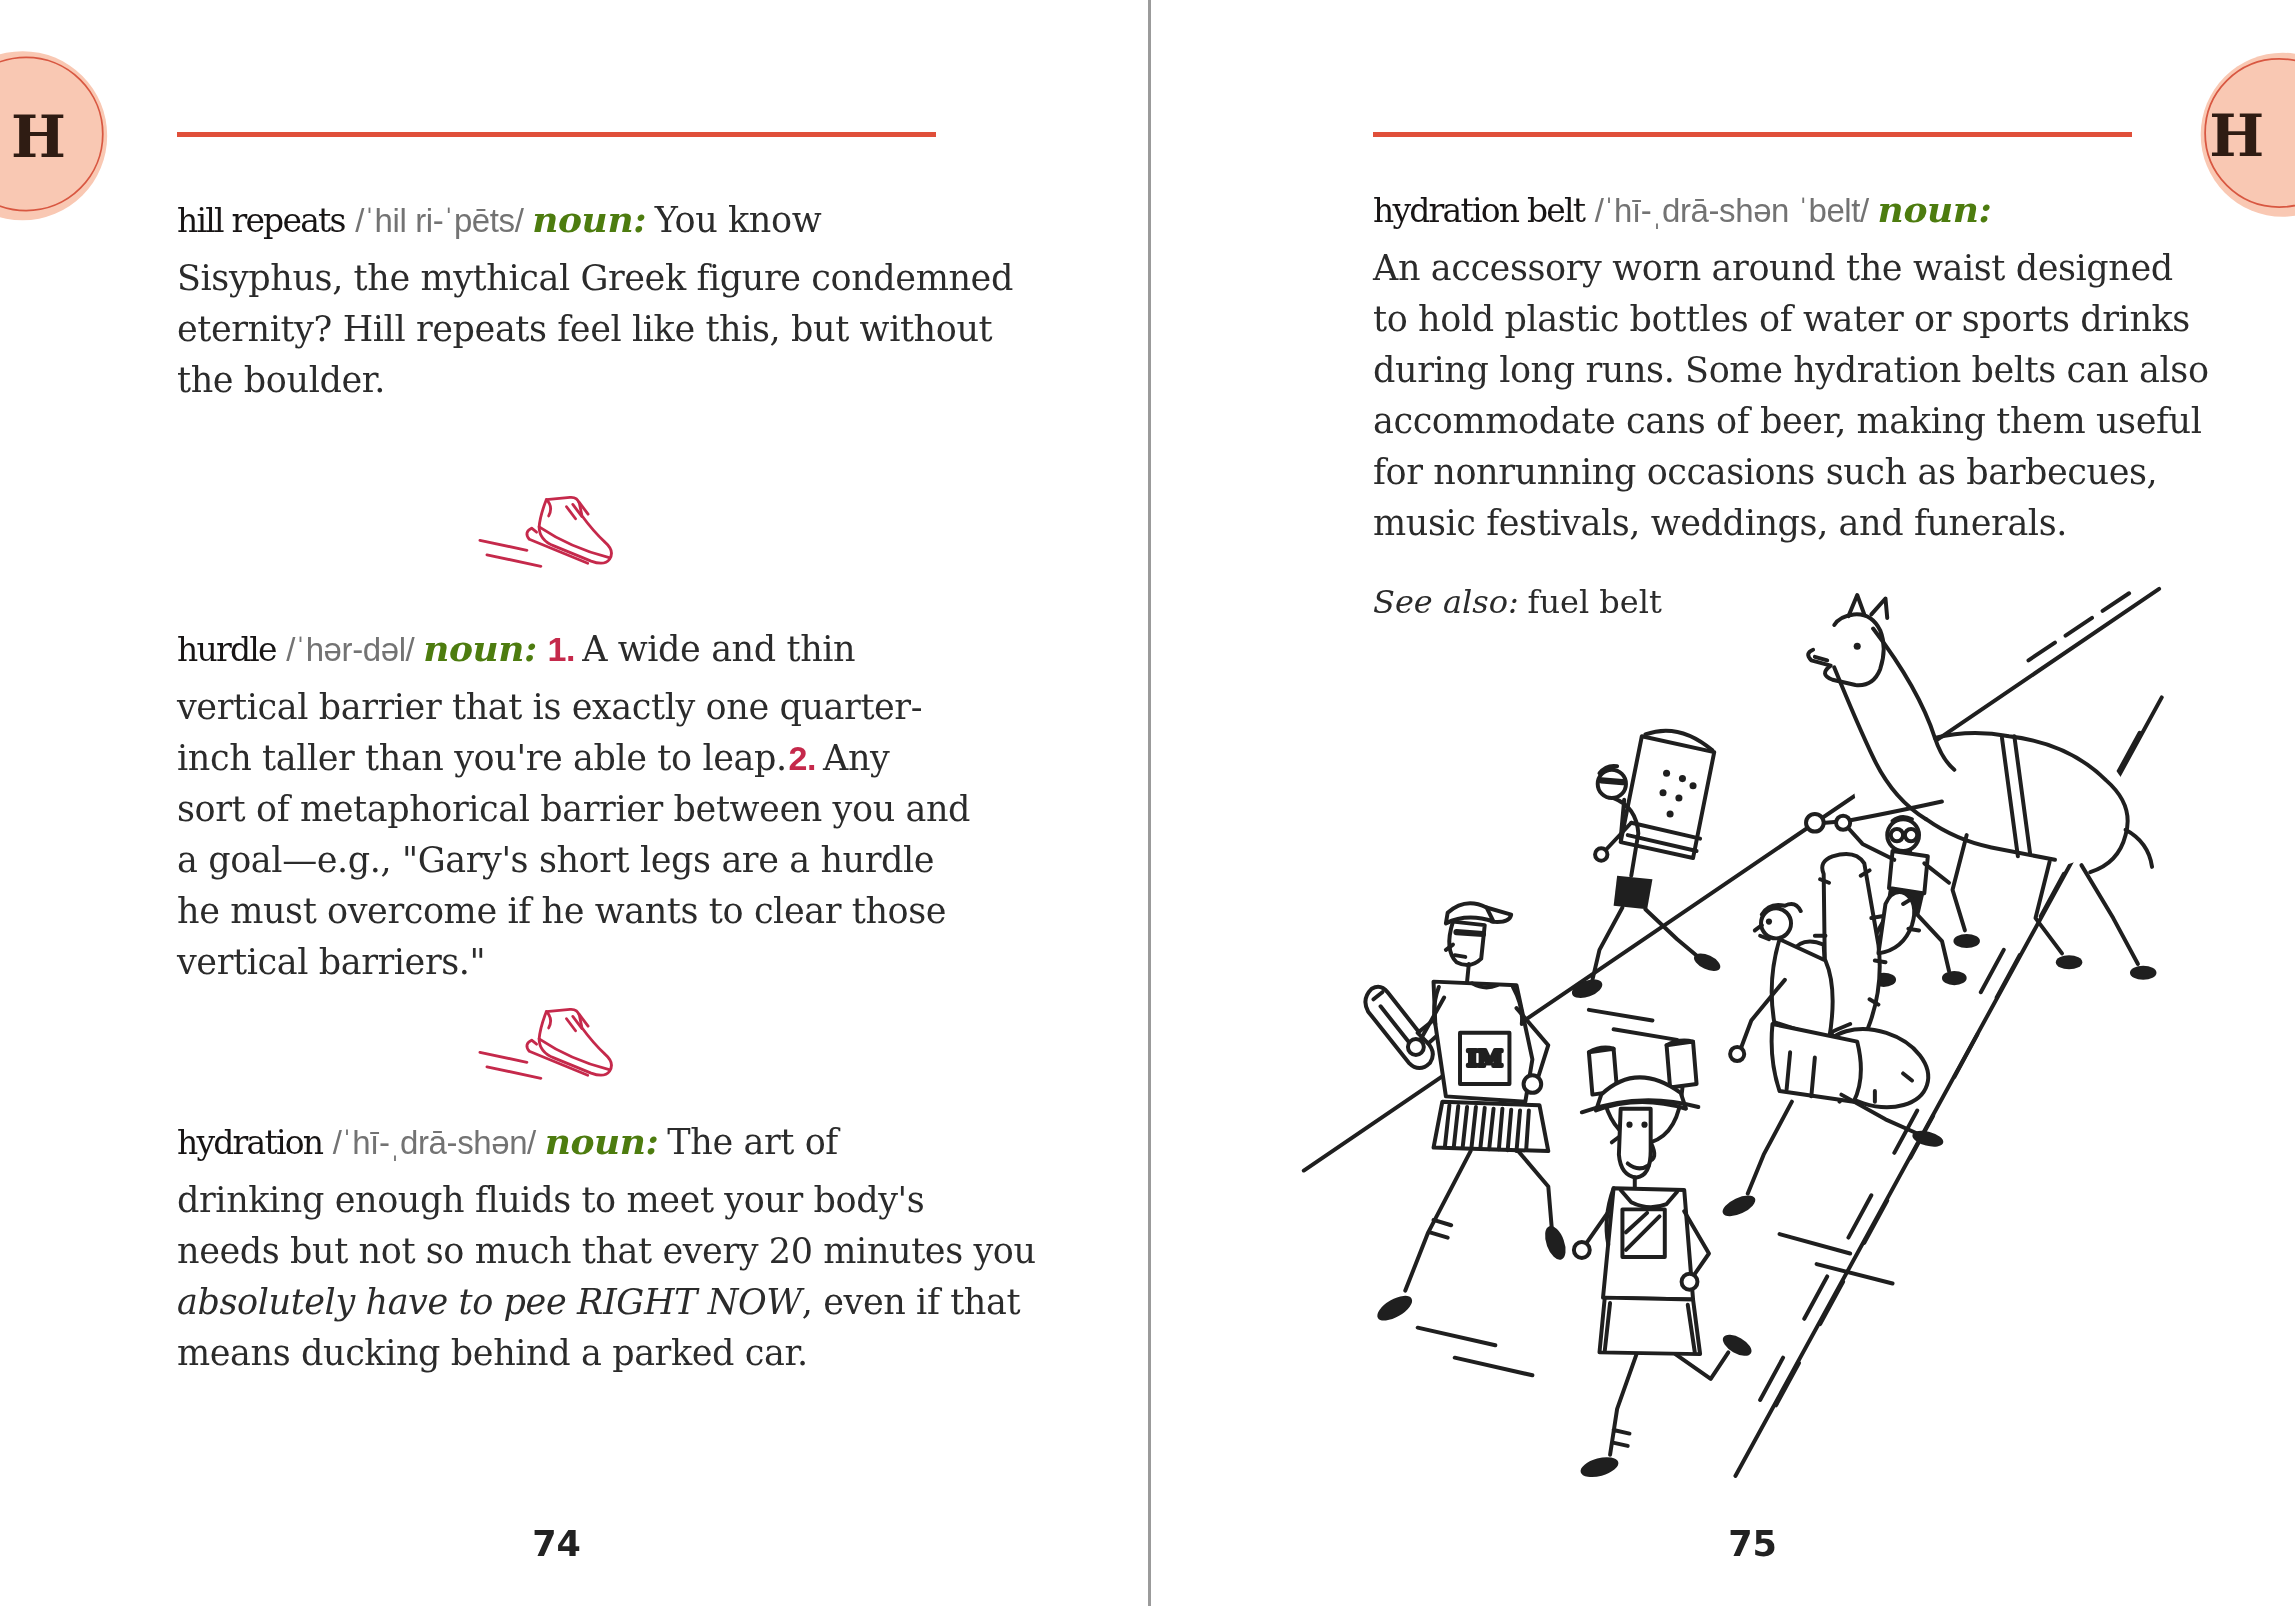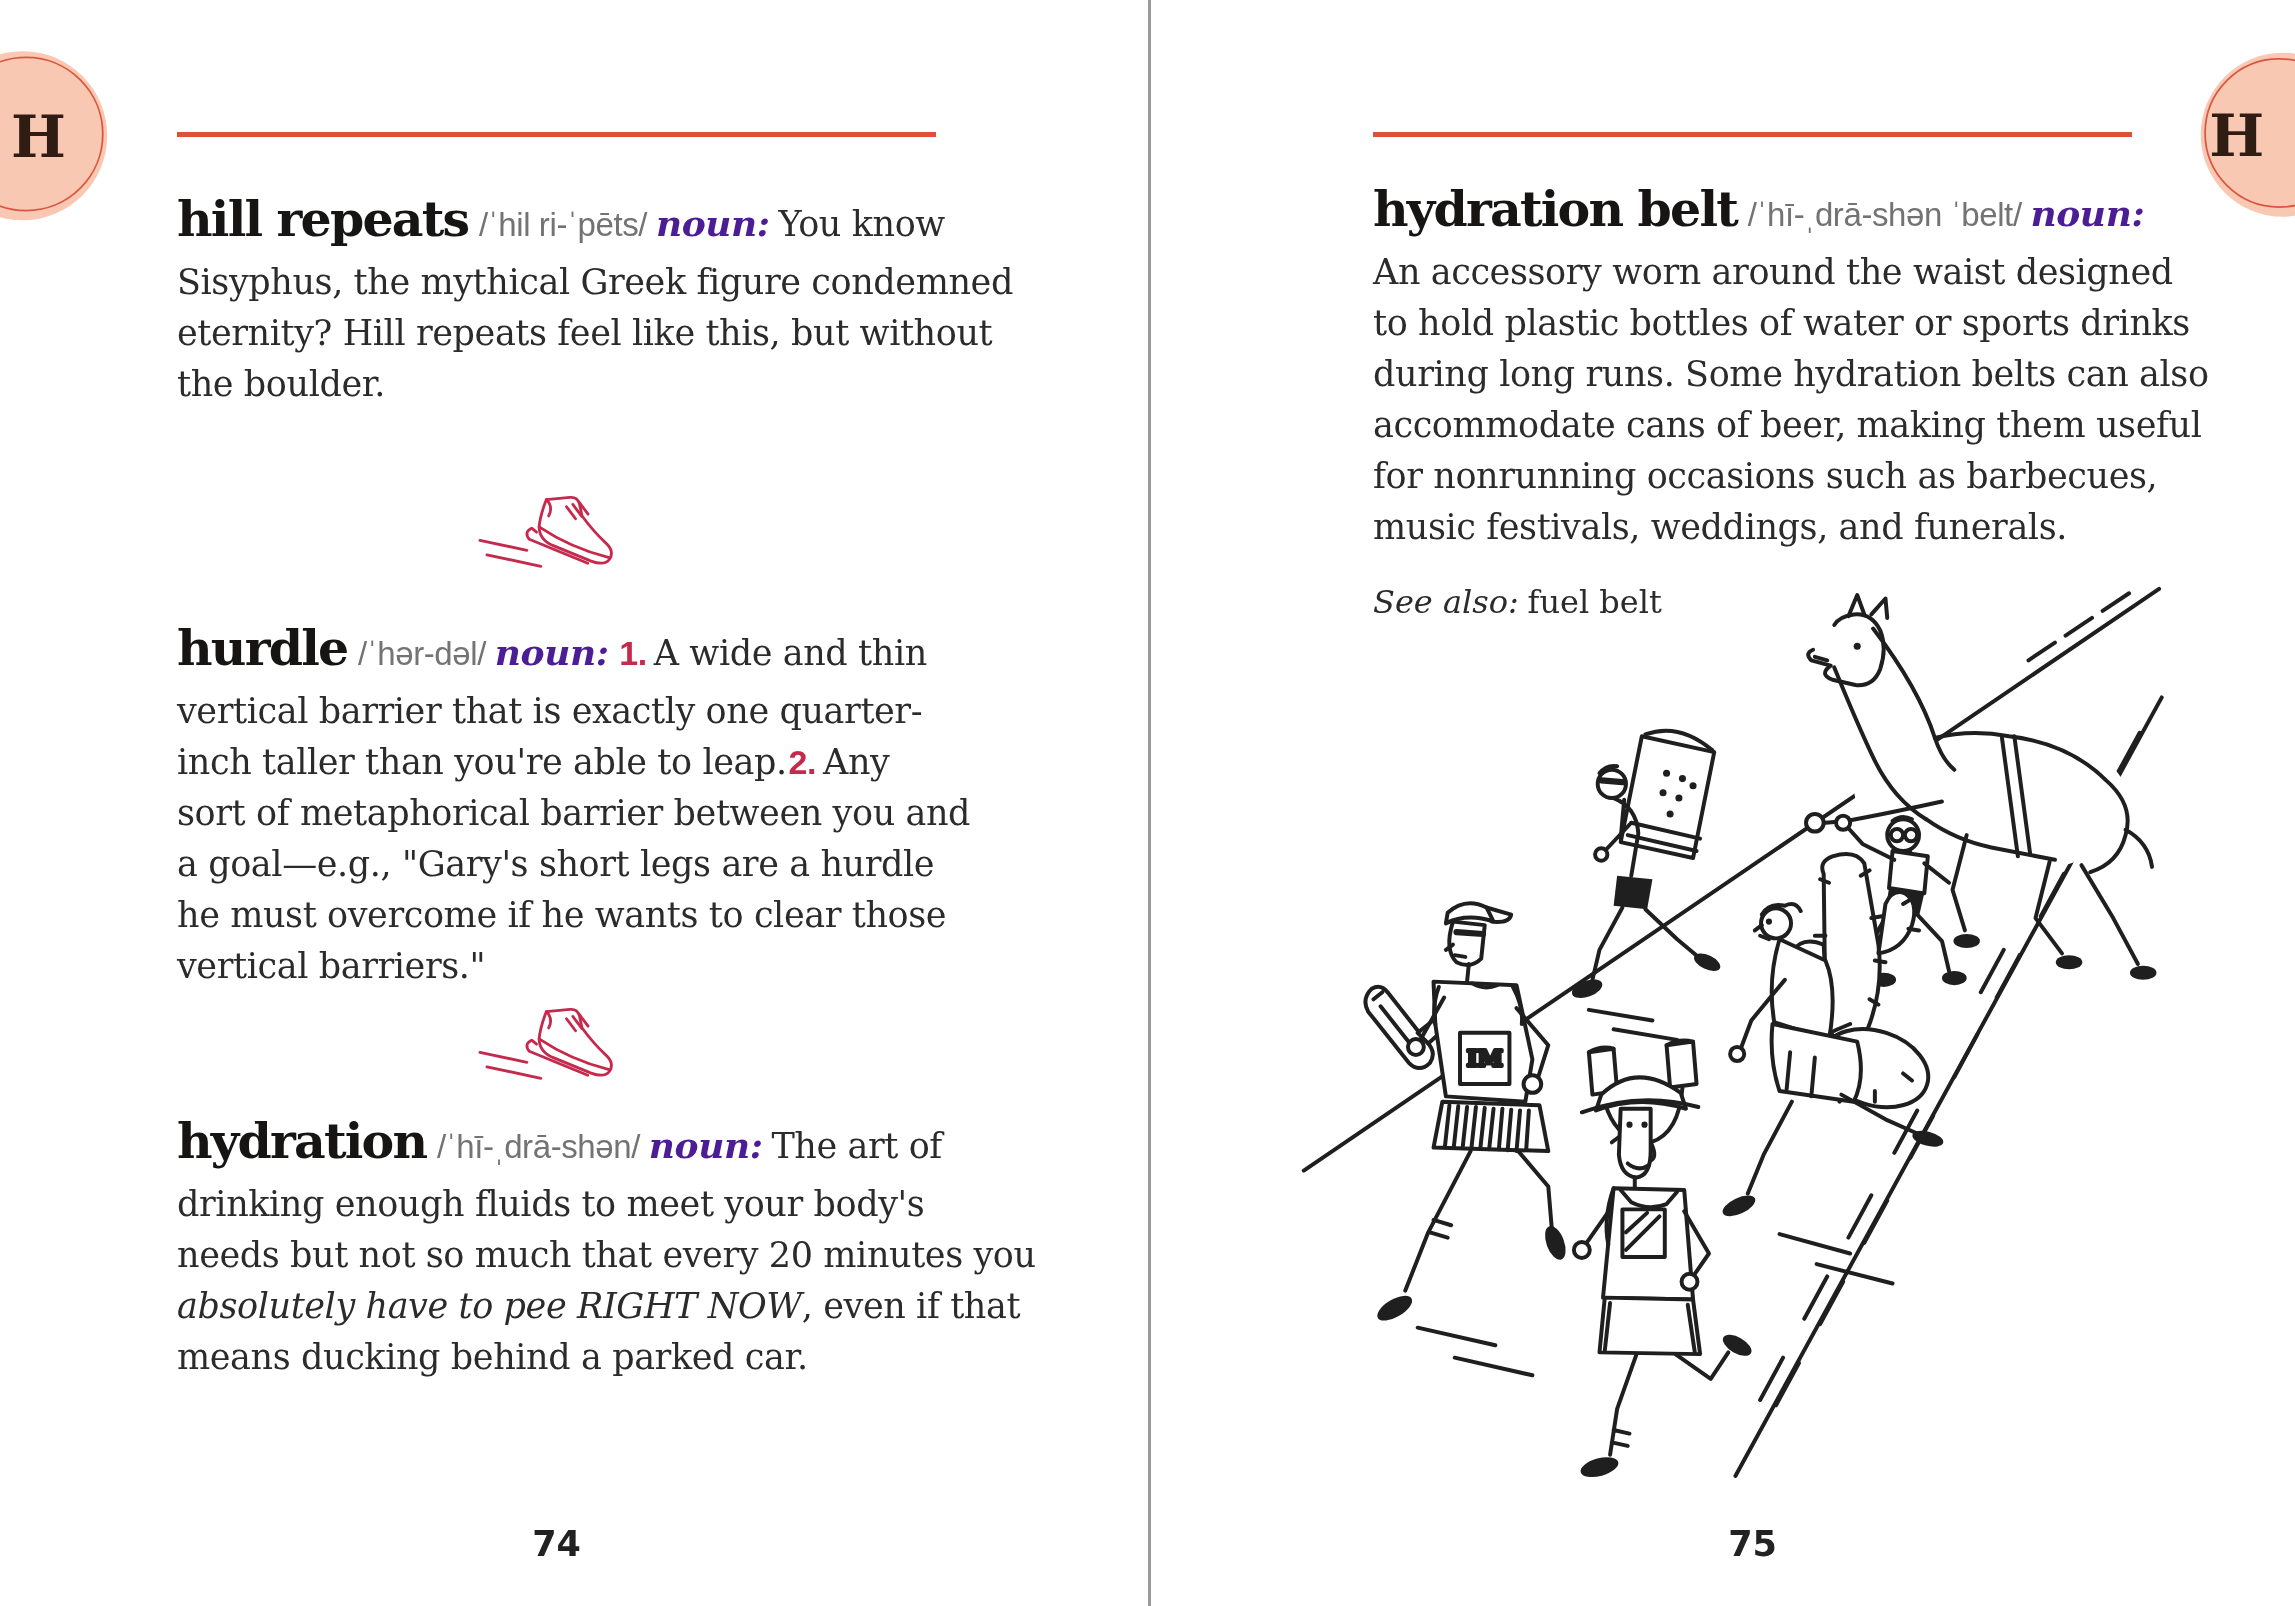--- a/index.html
+++ b/index.html
@@ -8,23 +8,23 @@
        font-family:"DejaVu Serif",serif;color:#2b2b2b;}
   .spread{position:absolute;inset:0;}
   .divider{position:absolute;left:1148px;top:0;width:2.6px;height:1607px;background:#9b9b9b;}
   .col{position:absolute;top:0;width:759px;height:1607px;}
   .col-left{left:177px;}
   .col-right{left:1373px;}
   .rule-top{position:absolute;top:132px;left:0;width:759px;height:5.3px;background:#e04f3a;}
   .entry{position:absolute;left:0;width:759px;}
   .entry-line{font-size:35px;line-height:51px;letter-spacing:-0.4px;white-space:nowrap;color:#2b2b2b;}
   .entry-line.first{line-height:65px;}
-  .word{font-weight:bold;font-size:49px;letter-spacing:-1.8px;color:#171414;padding-right:10.6px;}
+  .word{font-weight:normal;font-size:33px;letter-spacing:-1.8px;color:#171414;padding-right:10.6px;}
   .pron{font-family:"Liberation Sans",sans-serif;font-size:33px;letter-spacing:-0.4px;color:#737373;padding-right:8.8px;}
-  .pos{font-weight:bold;font-style:italic;font-size:36px;color:#4c1d95;padding-right:8.8px;}
+  .pos{font-weight:bold;font-style:italic;font-size:36px;color:#4d7c0f;padding-right:8.8px;}
   .defnum{font-family:"Liberation Sans",sans-serif;font-weight:bold;font-size:34px;color:#c5294b;padding:0 7px 0 1.8px;}
   .it{font-style:italic;}
   .shoe-wrap{position:absolute;left:0;width:759px;display:flex;justify-content:center;}
   .see-also{position:absolute;left:0;font-size:32px;line-height:42px;white-space:nowrap;}
   .sa-label{font-style:italic;padding-right:8.8px;margin-top:21px;}
   .footer{position:absolute;left:0;width:759px;display:flex;align-items:center;gap:34px;flex-direction:column;}
   .footer .frule{flex:1;height:5.3px;background:#e04f3a;}
   .footer .fnum{font-family:"DejaVu Sans",sans-serif;font-weight:bold;font-size:35px;color:#222;}
   .tab{position:absolute;}
   .tab-letter{font-family:"DejaVu Serif",serif;font-weight:bold;font-size:66px;fill:#2f1c13;}

